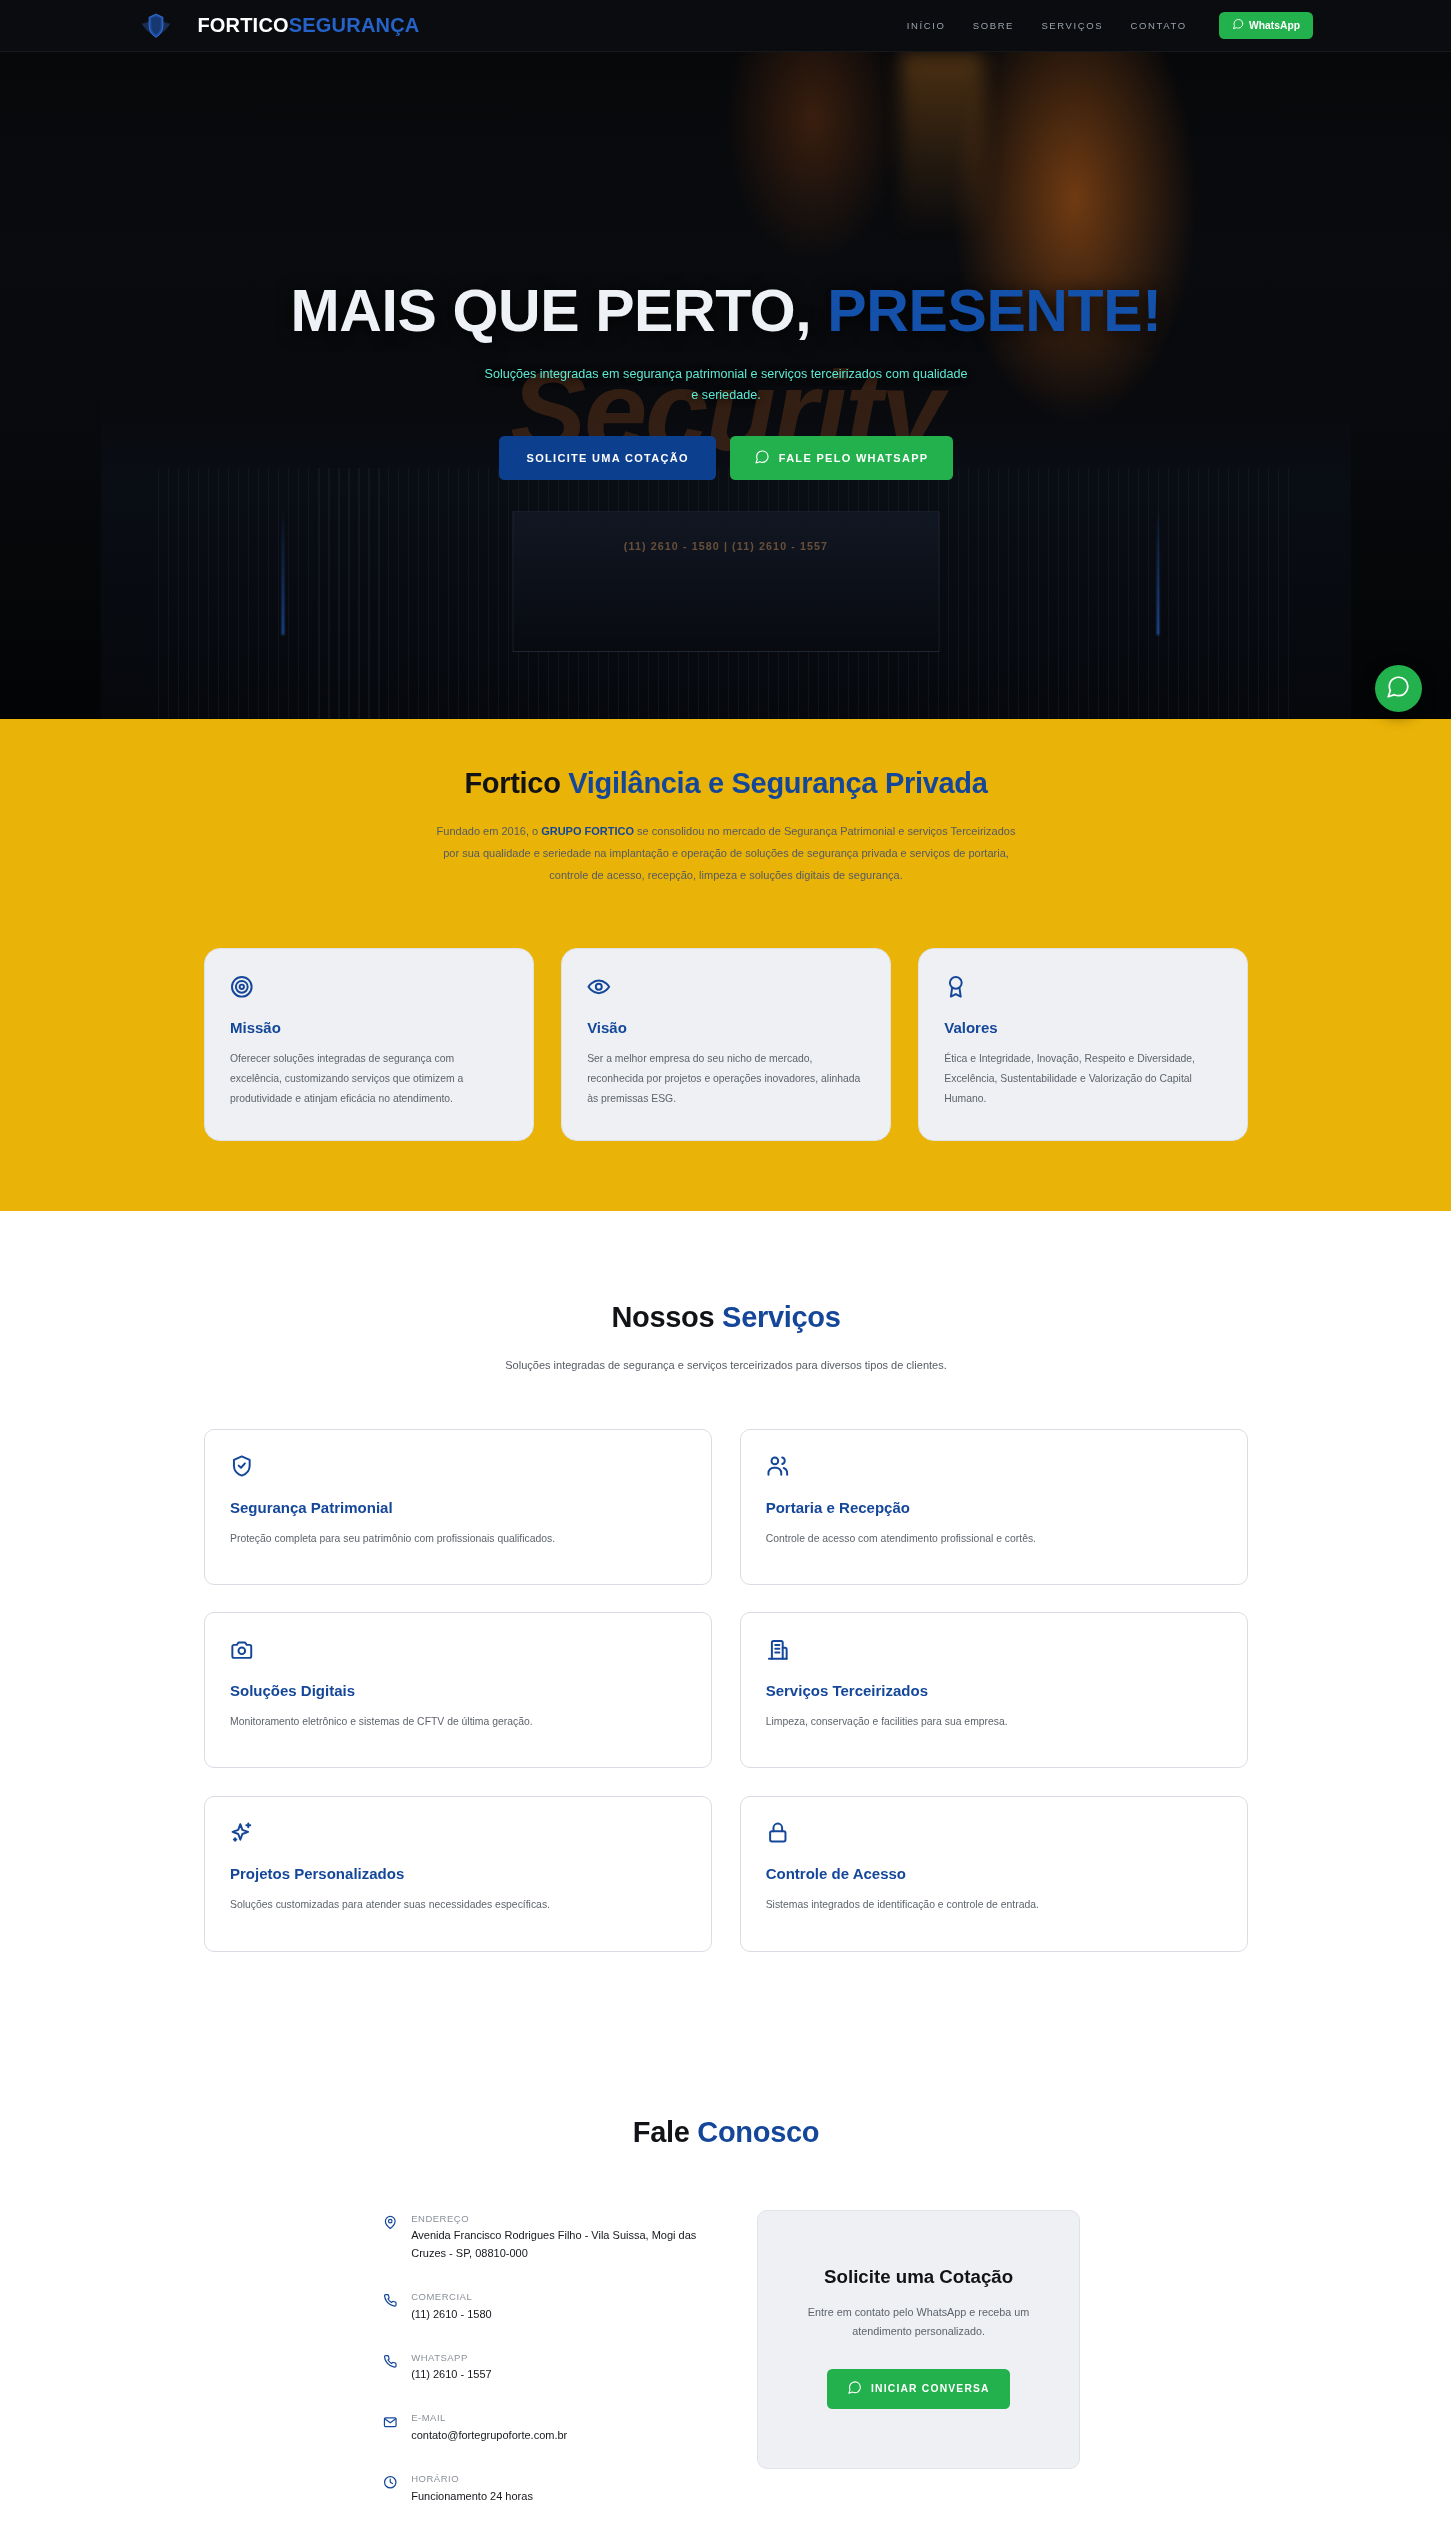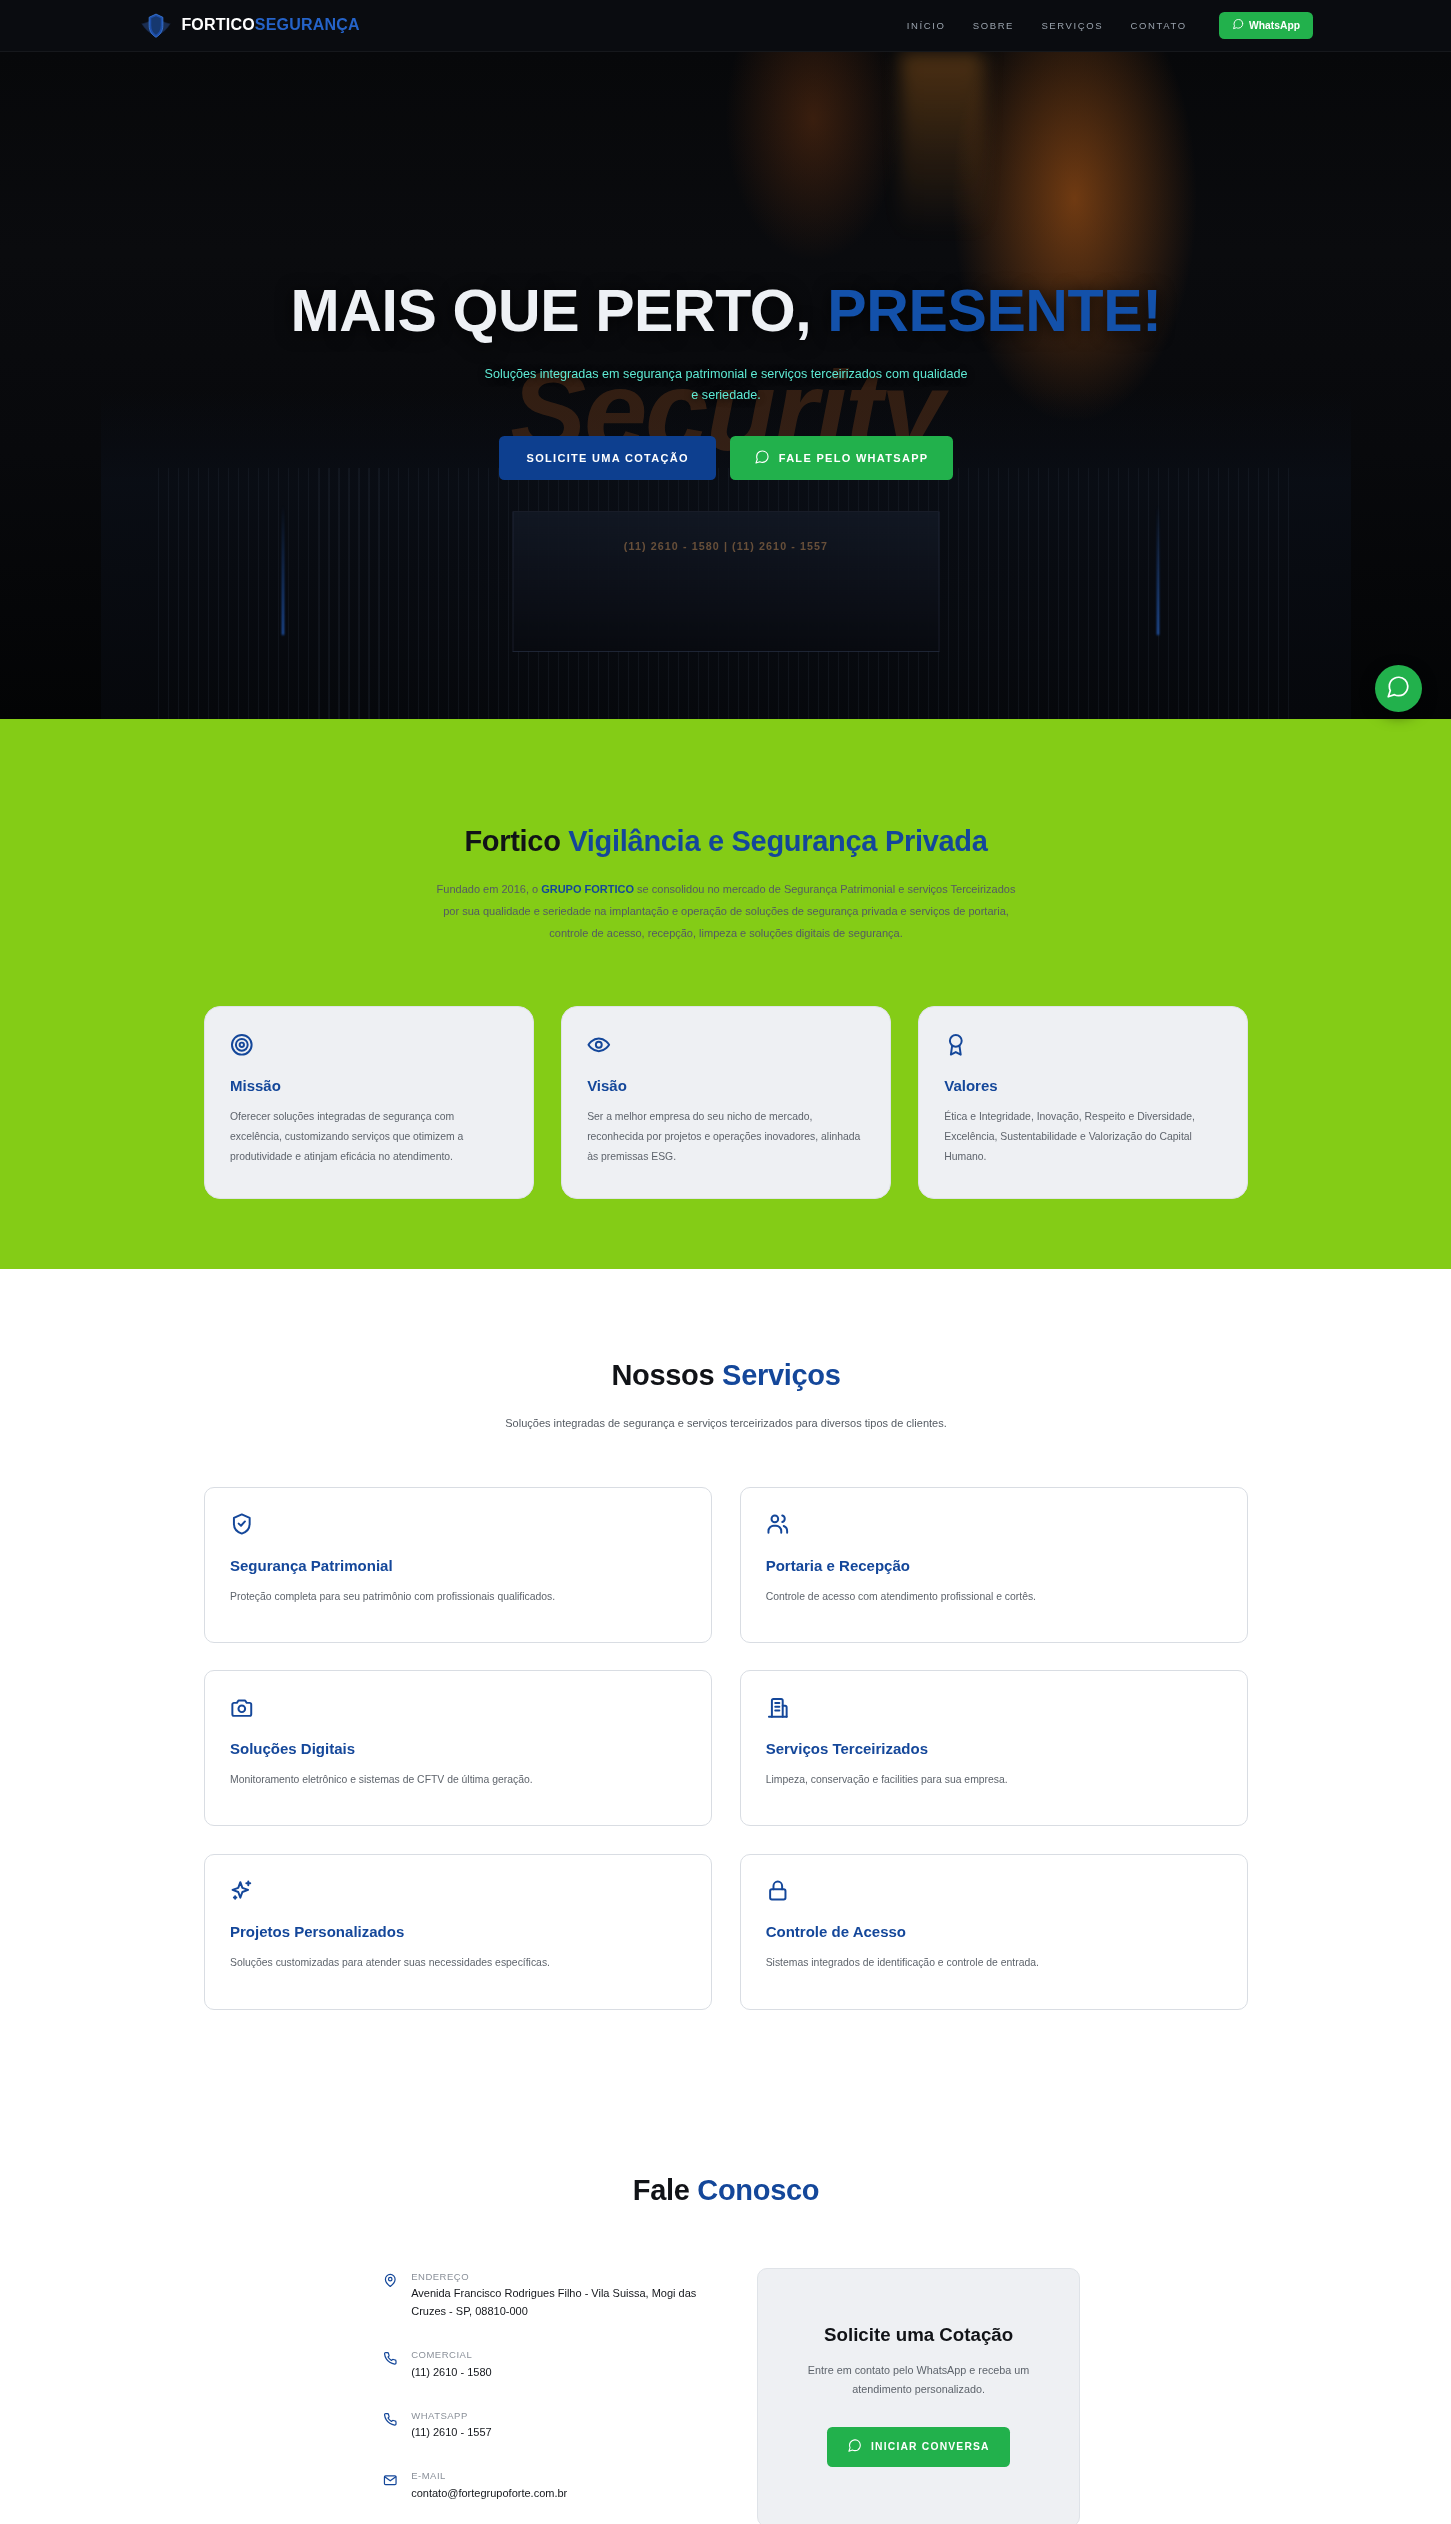--- a/index.html
+++ b/index.html
@@ -27,24 +27,25 @@
   .header-inner {
     width: 1174px;
     margin: 0 auto;
     display: flex;
     align-items: center;
     justify-content: space-between;
   }
   .brand { display: flex; align-items: center; gap: 8.4px; }
   .brand-mark { width: 34px; height: 27.4px; display: block; }
   .brand-text {
-    font-size: 16px;
+    font-size: 20px;
     font-weight: 700;
     letter-spacing: 0.2px;
     white-space: nowrap;
+    margin-left: 16px;
   }
   .brand-text .b1 { color: #ffffff; }
   .brand-text .b2 { color: #2563c9; }
 
   .main-nav { display: flex; align-items: center; gap: 27.4px; }
   .nav-link {
     color: #9aa3ad;
     font-size: 9.5px;
     letter-spacing: 1.6px;
     font-weight: 500;
@@ -237,21 +238,21 @@
     z-index: 60;
     cursor: pointer;
     box-shadow: 0 4.6px 13.7px rgba(0,0,0,0.5);
   }
   .wa-float svg { width: 26px; height: 26px; }
 
   
   .section { padding: 0; }
   .container { width: 1044px; margin: 0 auto; }
 
-  .sec-about { padding-top: 106px; padding-bottom: 70px; background: #84cc16; }
+  .sec-about { padding-top: 48px; padding-bottom: 70px; background: #eab308; }
   .sec-title {
     text-align: center;
     font-size: 29px;
     font-weight: 700;
     color: #111317;
     letter-spacing: -0.3px;
   }
   .sec-title .hl { color: #14479a; }
   .sec-sub {
     margin: 20px auto 0;

